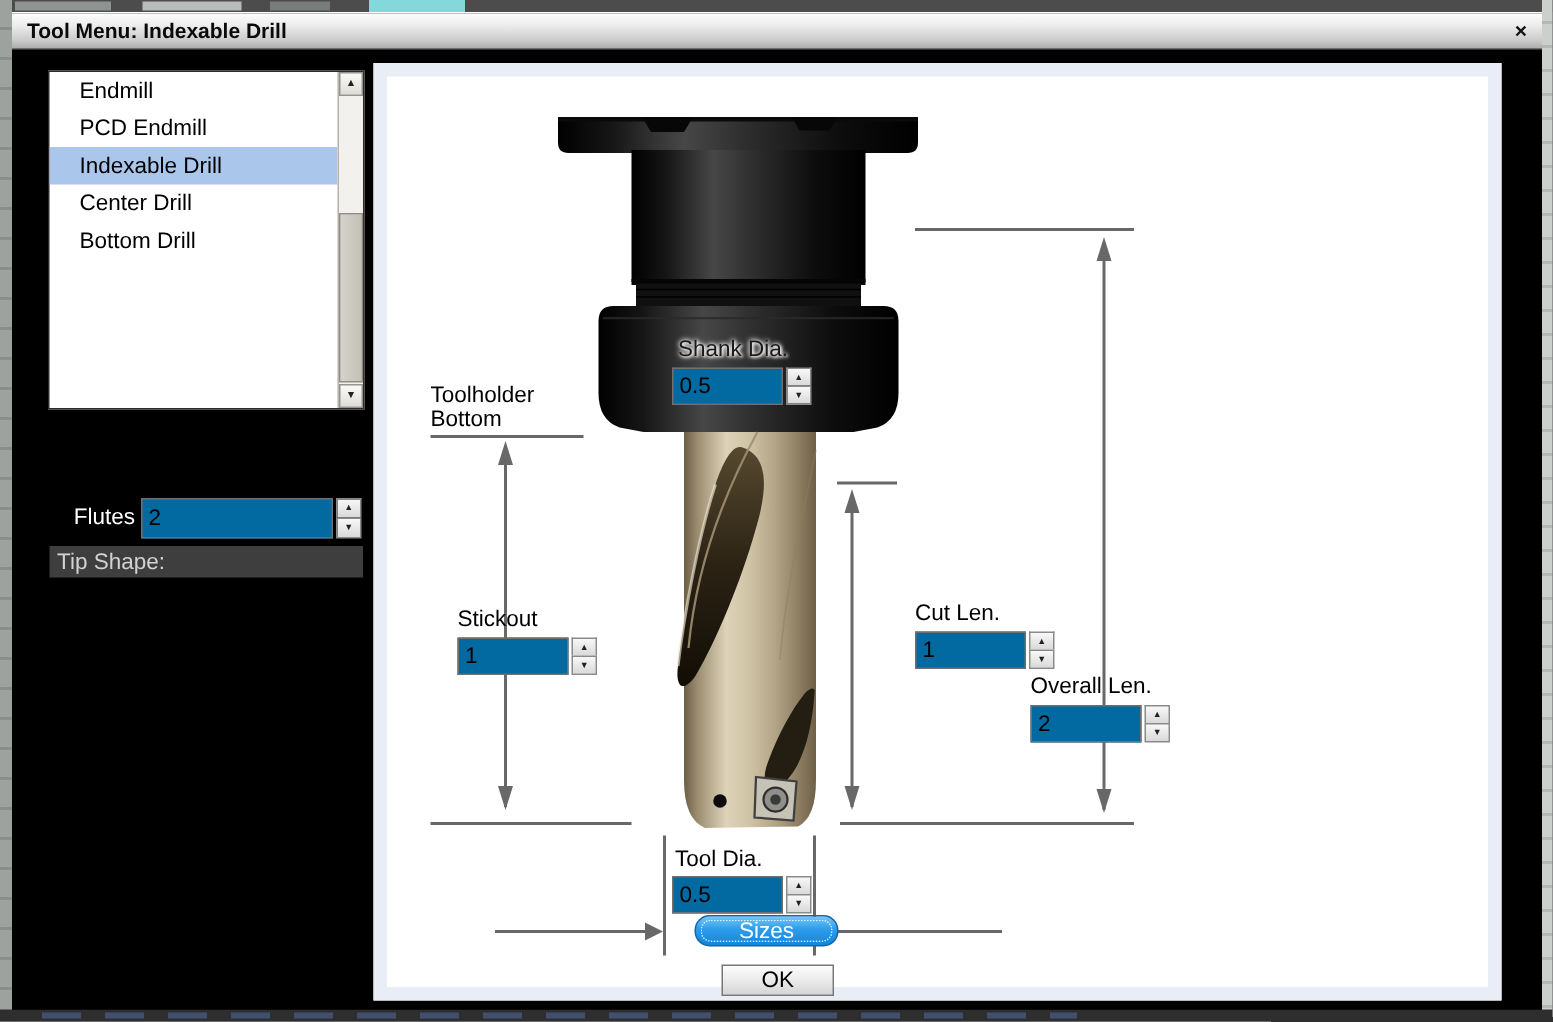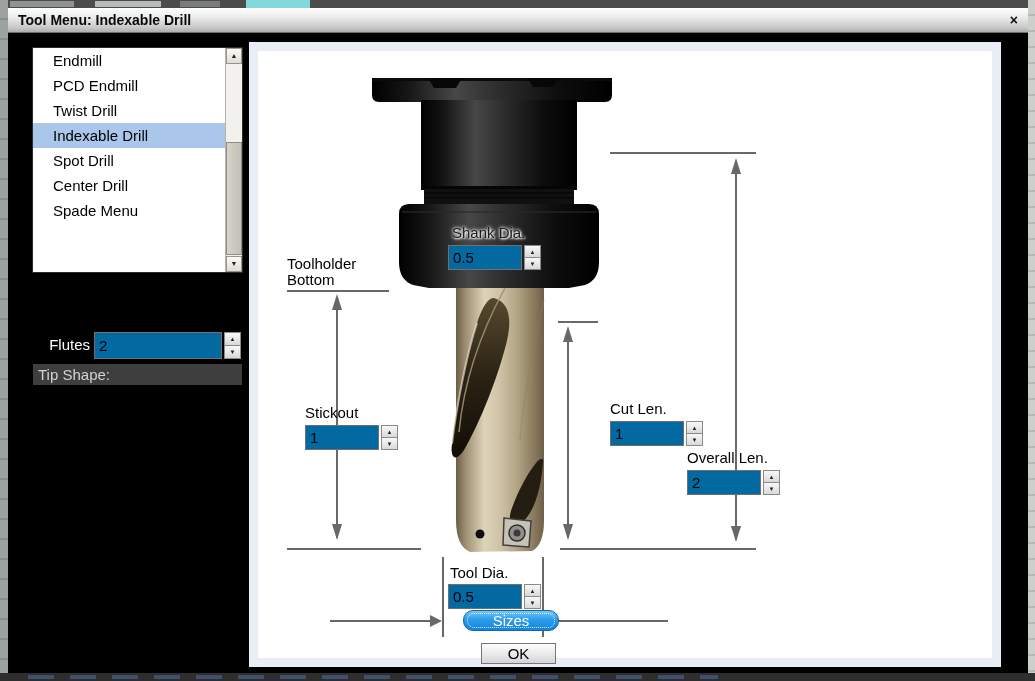--- a/index.html
+++ b/index.html
@@ -101,25 +101,23 @@
   <div class="abs titlebar">
     <span class="title-text">Tool Menu: Indexable Drill</span>
     <span class="close-btn">×</span>
   </div>
 </div>
 
 <div class="abs listbox">
   <div class="list-items">
     <div class="list-item">Endmill</div>
     <div class="list-item">PCD Endmill</div>
-    <div class="list-item">Twist Drill</div>
     <div class="list-item selected">Indexable Drill</div>
-    <div class="list-item">Spot Drill</div>
     <div class="list-item">Center Drill</div>
-    <div class="list-item">Spade Menu</div>
+    <div class="list-item">Bottom Drill</div>
   </div>
   <div class="scrollbar">
     <div class="scroll-btn up">▲</div>
     <div class="scroll-thumb"></div>
     <div class="scroll-btn down">▼</div>
   </div>
 </div>
 
 <div class="abs flutes-label">Flutes</div>
 <div class="abs numfield flutes-field" style="left:94px;top:332px;width:147px;height:27px;">

